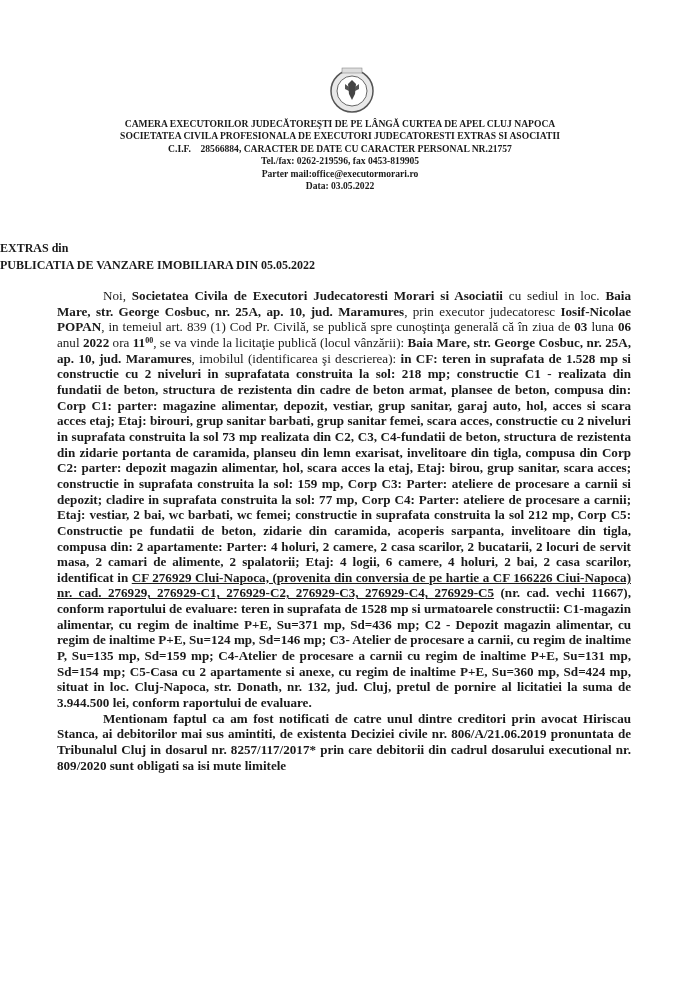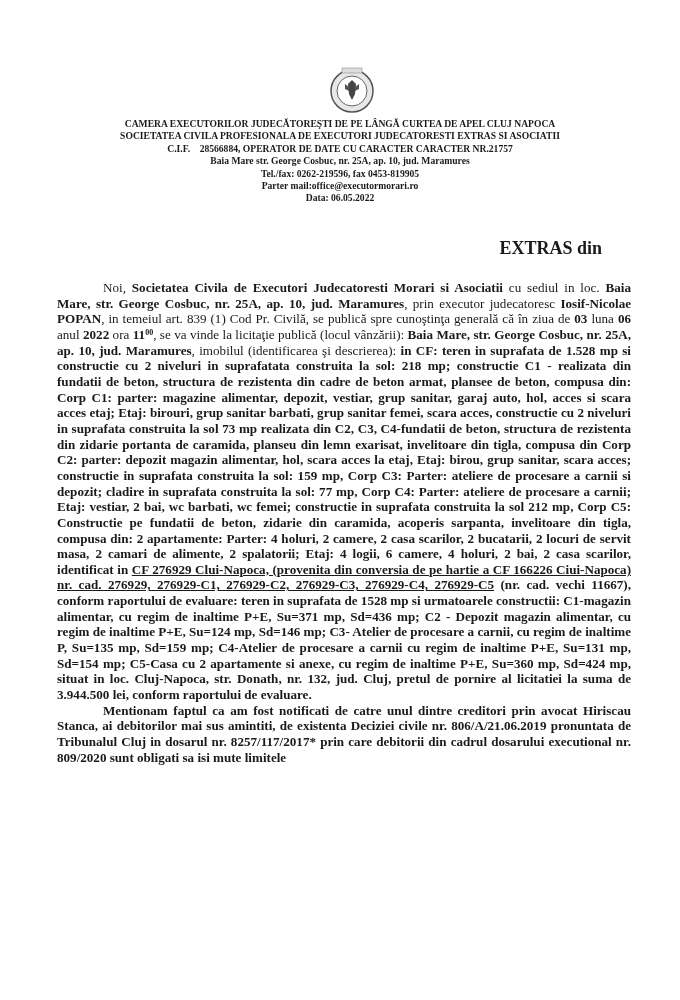--- a/index.html
+++ b/index.html
@@ -2,23 +2,23 @@
 <html><head>
 <meta charset="utf-8">
 <style>
   html, body { margin:0; padding:0; background:#ffffff; }
   body { width:680px; height:1000px; overflow:hidden; position:relative;
          font-family:"Liberation Serif", "DejaVu Serif", serif; color:#1a1a1a; }
   .seal { position:absolute; left:327px; top:64px; width:50px; height:50px; }
   .header { position:absolute; top:118px; left:0; width:680px; text-align:center;
             font-weight:bold; font-size:9.6px; line-height:12.4px; }
   .header div { white-space:nowrap; }
-  .title { position:absolute; top:240px; left:0; width:602px; text-align:right;
-           font-weight:bold; font-size:18px; line-height:17px; }
-  .body { position:absolute; top:280px; left:57px; width:574px; font-size:13.1px;
+  .title { position:absolute; top:240px; left:0; width:602px; text-align:left;
+           font-weight:bold; font-size:12px; line-height:17px; }
+  .body { position:absolute; top:288px; left:57px; width:574px; font-size:13.1px;
           line-height:15.65px; text-align:justify; }
   .body p { margin:0; text-indent:46px; }
   .body p.p2 { text-indent:46px; }
   b { font-weight:bold; }
   u { text-decoration:underline; }
   sup { font-size:8px; vertical-align:top; position:relative; top:-2px; }
 </style>
 </head>
 <body>
 
@@ -28,27 +28,27 @@
     <circle cx="25" cy="27" r="15" fill="#fff" stroke="#666" stroke-width="1"></circle>
     <path d="M25 16 L29 20 L28 30 L25 36 L22 30 L21 20 Z" fill="#444"></path>
     <path d="M18 20 L22 23 L22 27 L18 25 Z M32 20 L28 23 L28 27 L32 25 Z" fill="#555"></path>
     <rect x="15" y="4" width="20" height="5" fill="#ddd" stroke="#777" stroke-width="0.5"></rect>
   </svg>
 </div>
 
 <div class="header">
   <div>CAMERA EXECUTORILOR JUDECĂTOREŞTI DE PE LÂNGĂ CURTEA DE APEL CLUJ NAPOCA</div>
   <div>SOCIETATEA CIVILA PROFESIONALA DE EXECUTORI JUDECATORESTI EXTRAS SI ASOCIATII</div>
-  <div style="white-space:pre">C.I.F.    28566884, OPERATOR DE DATE CU CARACTER CARACTER NR.21757</div>
-  <div>Baia Mare str. George Cosbuc, nr. 25A, ap. 10, jud. Maramures</div>
+  <div style="white-space:pre">C.I.F.    28566884, CARACTER DE DATE CU CARACTER PERSONAL NR.21757</div>
   <div>Tel./fax: 0262-219596, fax 0453-819905</div>
   <div>Parter mail:office@executormorari.ro</div>
-  <div>Data: 06.05.2022</div>
+  <div>Data: 03.05.2022</div>
 </div>
 
 <div class="title">
   <div>EXTRAS din</div>
+  <div>PUBLICATIA DE VANZARE IMOBILIARA DIN 05.05.2022</div>
 </div>
 
 <div class="body">
   <p><span>Noi, </span><b>Societatea Civila de Executori Judecatoresti Morari si Asociatii</b><span> cu sediul in loc. </span><b>Baia Mare, str. George Cosbuc, nr. 25A, ap. 10, jud. Maramures</b><span>, prin executor judecatoresc </span><b>Iosif-Nicolae POPAN</b><span>, in temeiul art. 839 (1) Cod Pr. Civilă, se publică spre cunoştinţa generală că în ziua de </span><b>03</b><span> luna </span><b>06</b><span> anul </span><b>2022</b><span> ora </span><b><span>11</span><sup>00</sup></b><span>, se va vinde la licitaţie publică (locul vânzării): </span><b>Baia Mare, str. George Cosbuc, nr. 25A, ap. 10, jud. Maramures</b><span>, imobilul (identificarea şi descrierea): </span><b>in CF: teren in suprafata de 1.528 mp si constructie cu 2 niveluri in suprafatata construita la sol: 218 mp; constructie C1 - realizata din fundatii de beton, structura de rezistenta din cadre de beton armat, plansee de beton, compusa din: Corp C1: parter: magazine alimentar, depozit, vestiar, grup sanitar, garaj auto, hol, acces si scara acces etaj; Etaj: birouri, grup sanitar barbati, grup sanitar femei, scara acces, constructie cu 2 niveluri in suprafata construita la sol 73 mp realizata din C2, C3, C4-fundatii de beton, structura de rezistenta din zidarie portanta de caramida, planseu din lemn exarisat, invelitoare din tigla, compusa din Corp C2: parter: depozit magazin alimentar, hol, scara acces la etaj, Etaj: birou, grup sanitar, scara acces; constructie in suprafata construita la sol: 159 mp, Corp C3: Parter: ateliere de procesare a carnii si depozit; cladire in suprafata construita la sol: 77 mp, Corp C4: Parter: ateliere de procesare a carnii; Etaj: vestiar, 2 bai, wc barbati, wc femei; constructie in suprafata construita la sol 212 mp, Corp C5: Constructie pe fundatii de beton, zidarie din caramida, acoperis sarpanta, invelitoare din tigla, compusa din: 2 apartamente: Parter: 4 holuri, 2 camere, 2 casa scarilor, 2 bucatarii, 2 locuri de servit masa, 2 camari de alimente, 2 spalatorii; Etaj: 4 logii, 6 camere, 4 holuri, 2 bai, 2 casa scarilor, identificat in </b><b><u>CF 276929 Clui-Napoca, (provenita din conversia de pe hartie a CF 166226 Ciui-Napoca) nr. cad. 276929, 276929-C1, 276929-C2, 276929-C3, 276929-C4, 276929-C5</u></b><b> (nr. cad. vechi 11667), conform raportului de evaluare: teren in suprafata de 1528 mp si urmatoarele constructii: C1-magazin alimentar, cu regim de inaltime P+E, Su=371 mp, Sd=436 mp; C2 - Depozit magazin alimentar, cu regim de inaltime P+E, Su=124 mp, Sd=146 mp; C3- Atelier de procesare a carnii, cu regim de inaltime P, Su=135 mp, Sd=159 mp; C4-Atelier de procesare a carnii cu regim de inaltime P+E, Su=131 mp, Sd=154 mp; C5-Casa cu 2 apartamente si anexe, cu regim de inaltime P+E, Su=360 mp, Sd=424 mp, situat in loc. Cluj-Napoca, str. Donath, nr. 132, jud. Cluj, pretul de pornire al licitatiei la suma de 3.944.500 lei, conform raportului de evaluare.</b></p>
   <p class="p2"><b>Mentionam faptul ca am fost notificati de catre unul dintre creditori prin avocat Hiriscau Stanca, ai debitorilor mai sus amintiti, de existenta Deciziei civile nr. 806/A/21.06.2019 pronuntata de Tribunalul Cluj in dosarul nr. 8257/117/2017* prin care debitorii din cadrul dosarului executional nr. 809/2020 sunt obligati sa isi mute limitele</b></p>
 </div>
 
 </body></html>

